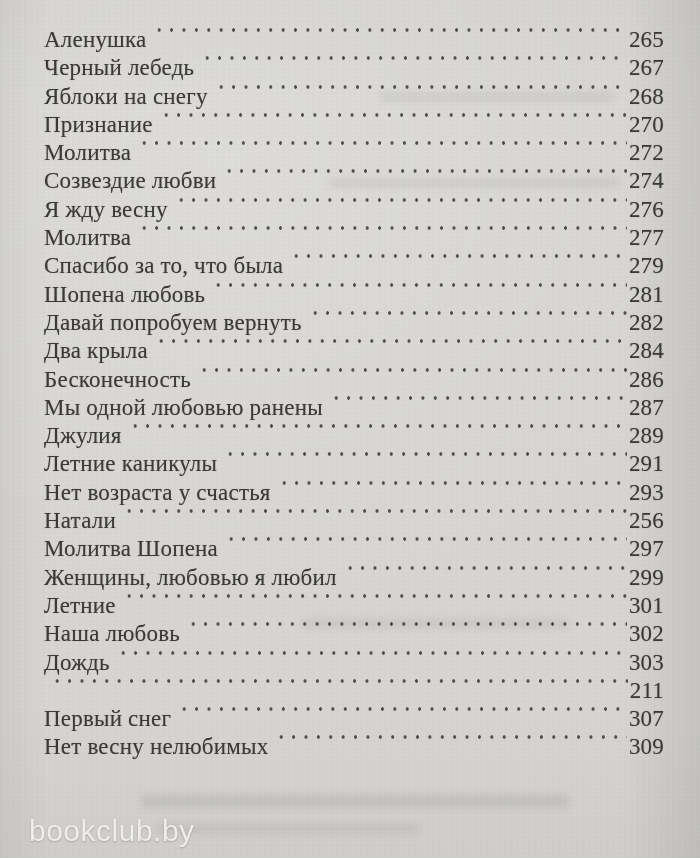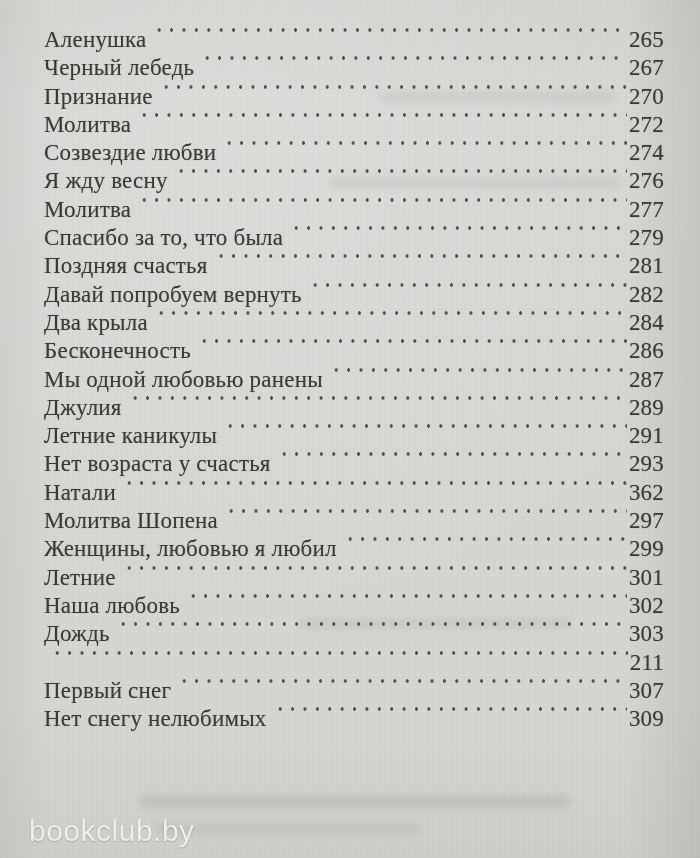--- a/index.html
+++ b/index.html
@@ -104,20 +104,25 @@
       <span class="leader"></span>
       <span class="pagenum">265</span>
     </div>
 
     <div class="row">
       <span class="title">Черный лебедь</span>
       <span class="leader"></span>
       <span class="pagenum">267</span>
     </div>
 
+    <div class="row">
+      <span class="title">Яблоки на снегу</span>
+      <span class="leader"></span>
+      <span class="pagenum">268</span>
+    </div>
 
     <div class="row">
       <span class="title">Признание</span>
       <span class="leader"></span>
       <span class="pagenum">270</span>
     </div>
 
     <div class="row">
       <span class="title">Молитва</span>
       <span class="leader"></span>
@@ -142,21 +147,21 @@
       <span class="pagenum">277</span>
     </div>
 
     <div class="row">
       <span class="title">Спасибо за то, что была</span>
       <span class="leader"></span>
       <span class="pagenum">279</span>
     </div>
 
     <div class="row">
-      <span class="title">Поздняя счастья</span>
+      <span class="title">Шопена любовь</span>
       <span class="leader"></span>
       <span class="pagenum">281</span>
     </div>
 
     <div class="row">
       <span class="title">Давай попробуем вернуть</span>
       <span class="leader"></span>
       <span class="pagenum">282</span>
     </div>
 
@@ -192,21 +197,21 @@
 
     <div class="row">
       <span class="title">Нет возраста у счастья</span>
       <span class="leader"></span>
       <span class="pagenum">293</span>
     </div>
 
     <div class="row">
       <span class="title">Натали</span>
       <span class="leader"></span>
-      <span class="pagenum">362</span>
+      <span class="pagenum">256</span>
     </div>
 
     <div class="row">
       <span class="title">Молитва Шопена</span>
       <span class="leader"></span>
       <span class="pagenum">297</span>
     </div>
 
     <div class="row">
       <span class="title">Женщины, любовью я любил</span>
@@ -237,20 +242,20 @@
       <span class="pagenum">211</span>
     </div>
 
     <div class="row">
       <span class="title">Первый снег</span>
       <span class="leader"></span>
       <span class="pagenum">307</span>
     </div>
 
     <div class="row">
-      <span class="title">Нет снегу нелюбимых</span>
+      <span class="title">Нет весну нелюбимых</span>
       <span class="leader"></span>
       <span class="pagenum">309</span>
     </div>
   </div>
 
   <div class="watermark">bookclub.by</div>
 </div>
 
 </body></html>

